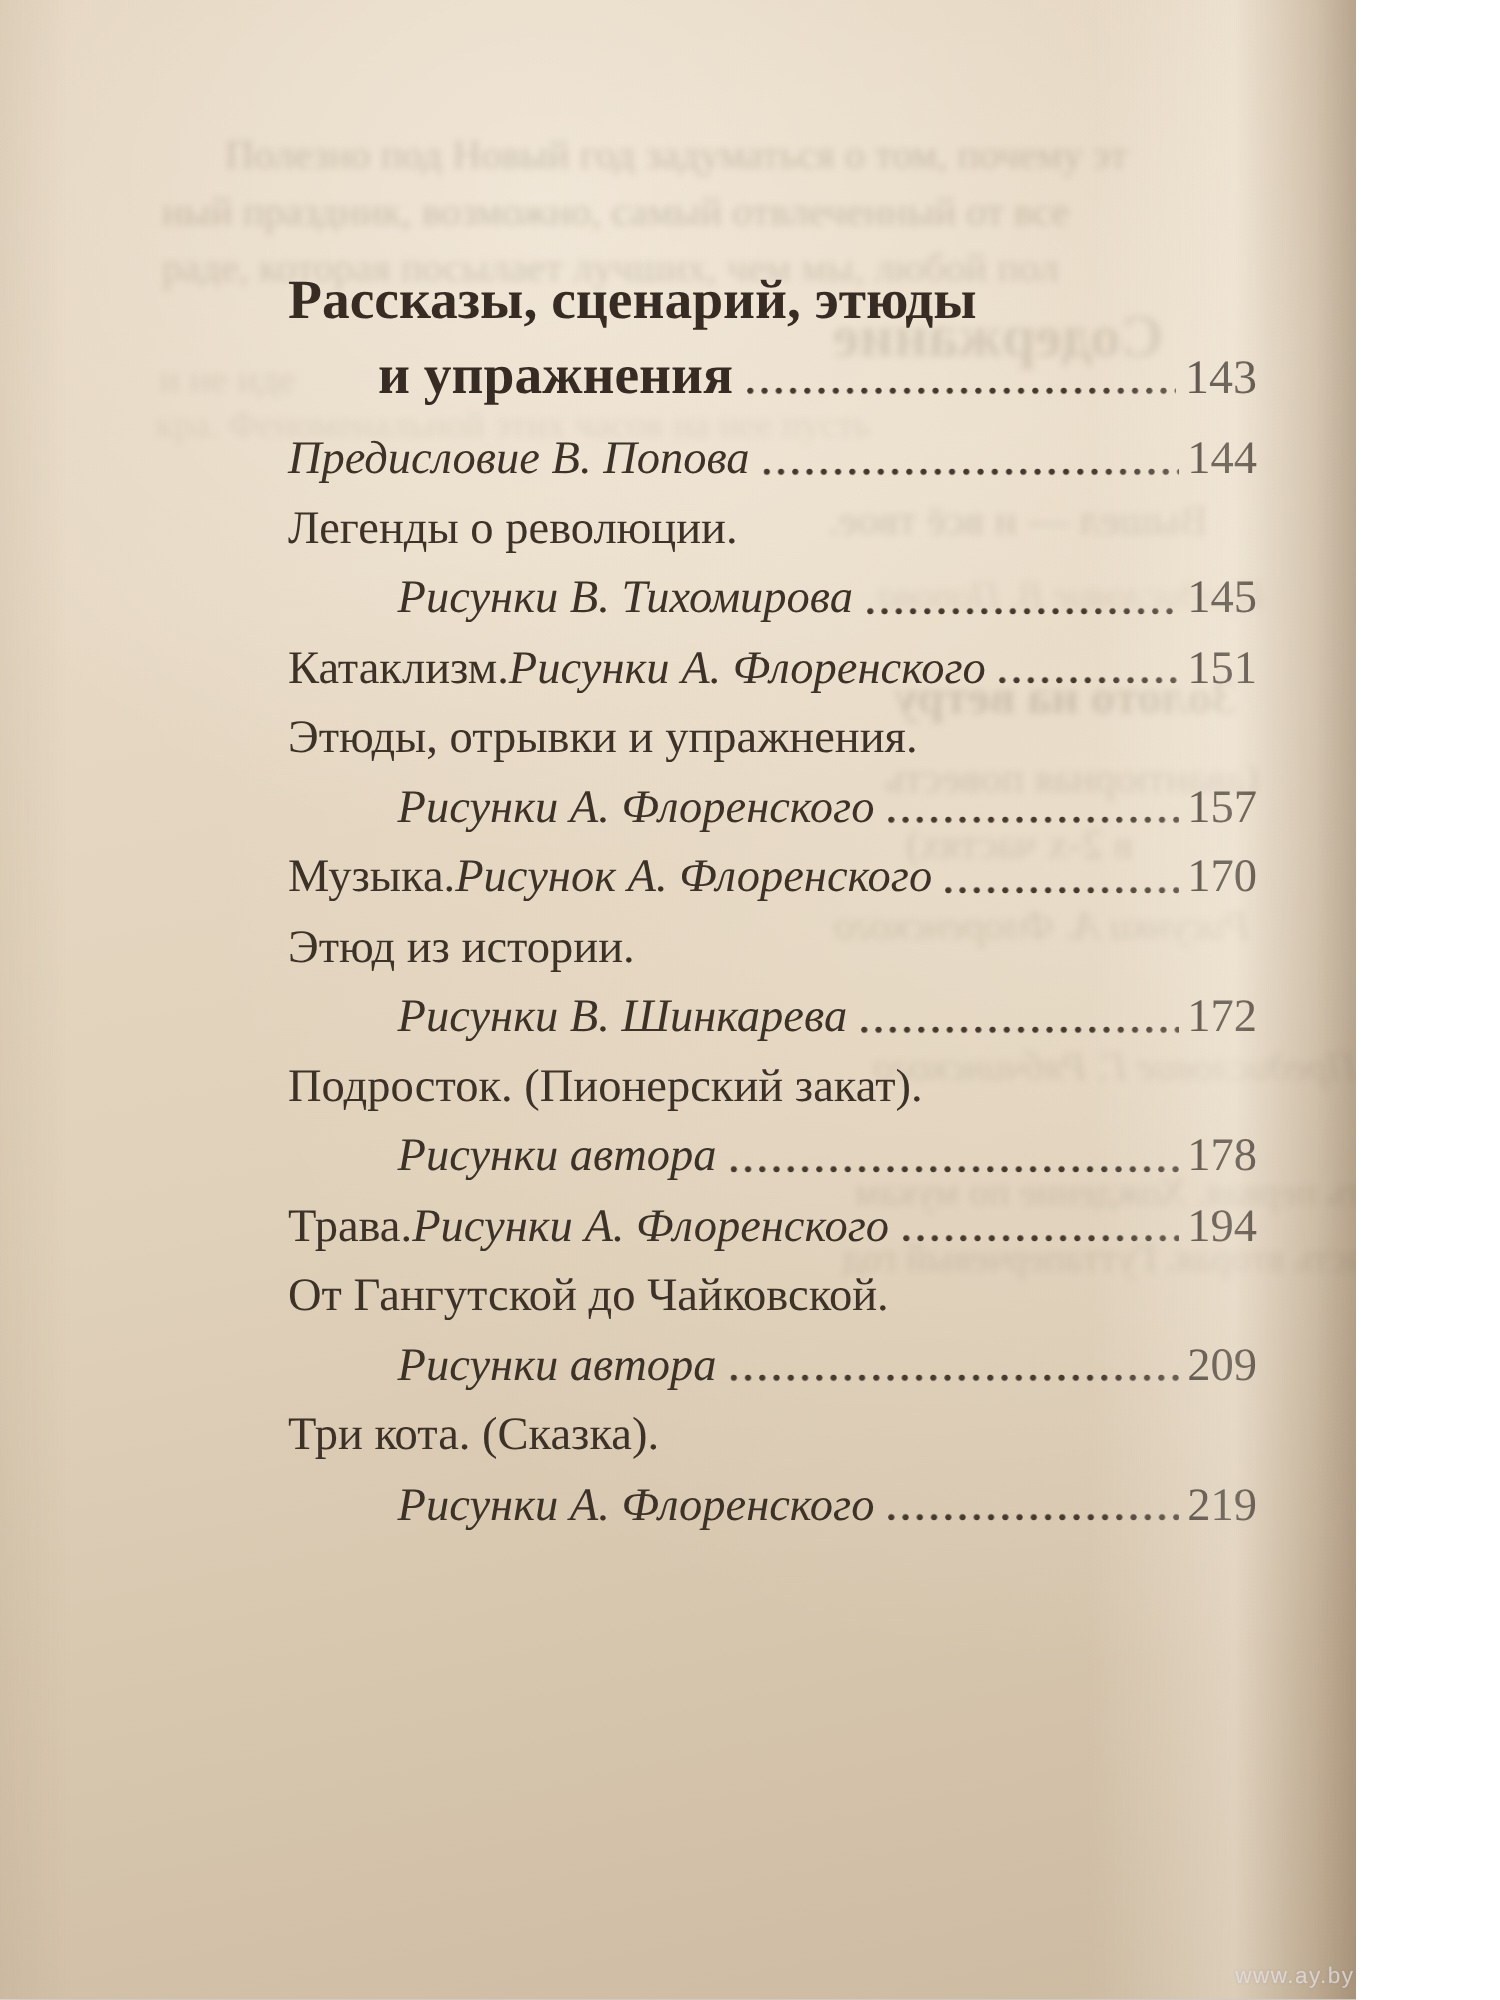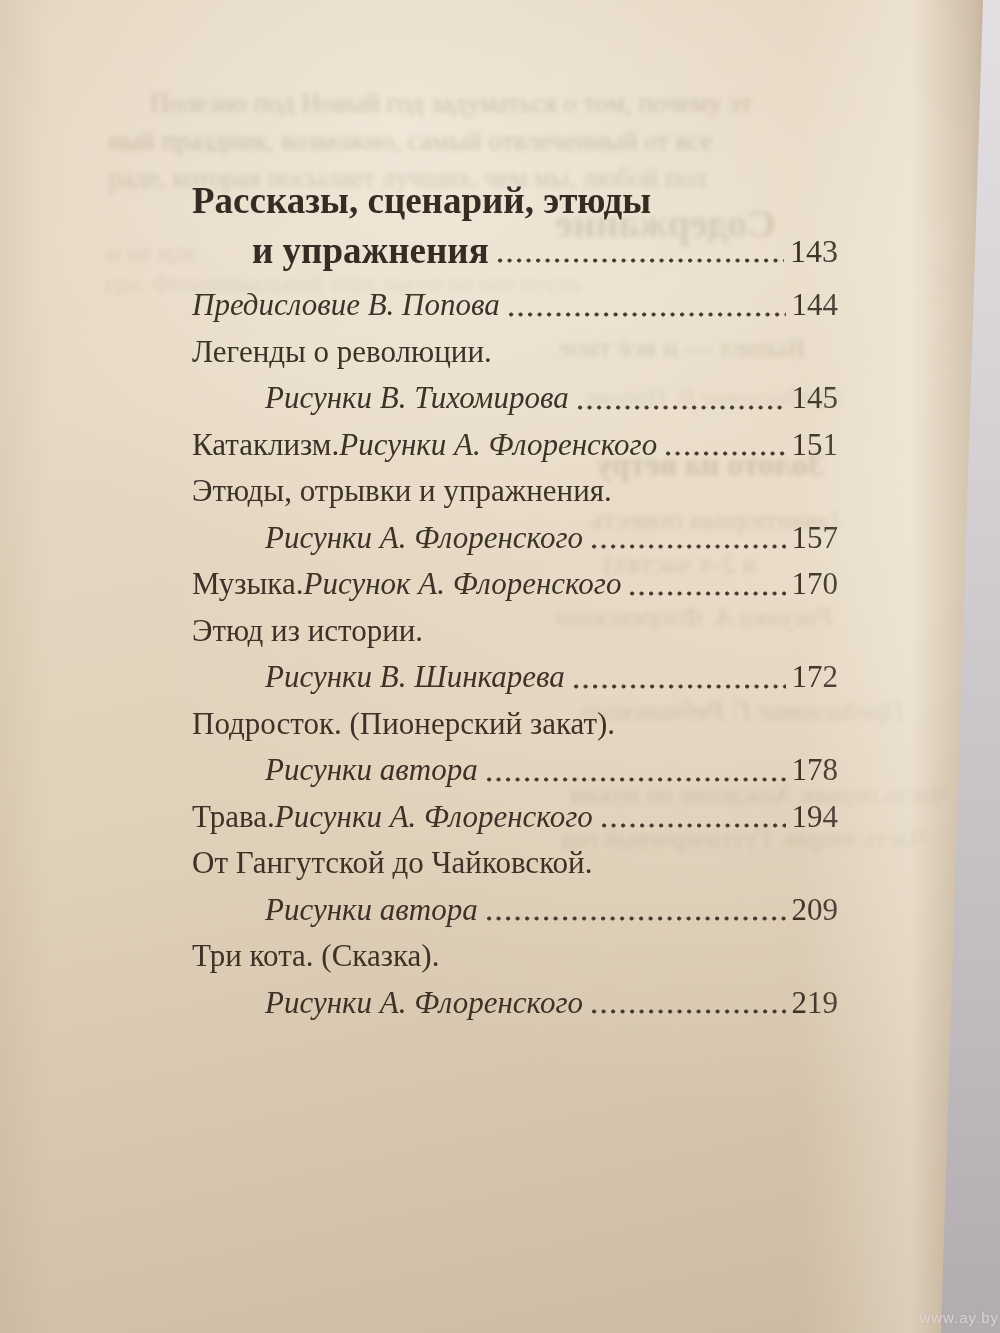--- a/index.html
+++ b/index.html
@@ -1,17 +1,17 @@
 <!DOCTYPE html>
 <html><head>
 <meta charset="utf-8">
 <style>
   html,body { margin:0; padding:0; }
   #frame {
-    position:relative; width:1000px; height:1333px; overflow:hidden;
+    position:relative; width:904px; height:1333px; overflow:hidden;
     font-family:"Liberation Serif","DejaVu Serif",serif;
     background:linear-gradient(180deg,#e3dfe3 0%,#d6d2d6 30%,#c3bec2 70%,#b2acb0 100%);
   }
   
   .backdrop { position:absolute; inset:0; }
   
   .page {
     position:absolute; inset:0;
     clip-path:polygon(0 0, 983px 0, 941px 1333px, 0 1333px);
     background:

